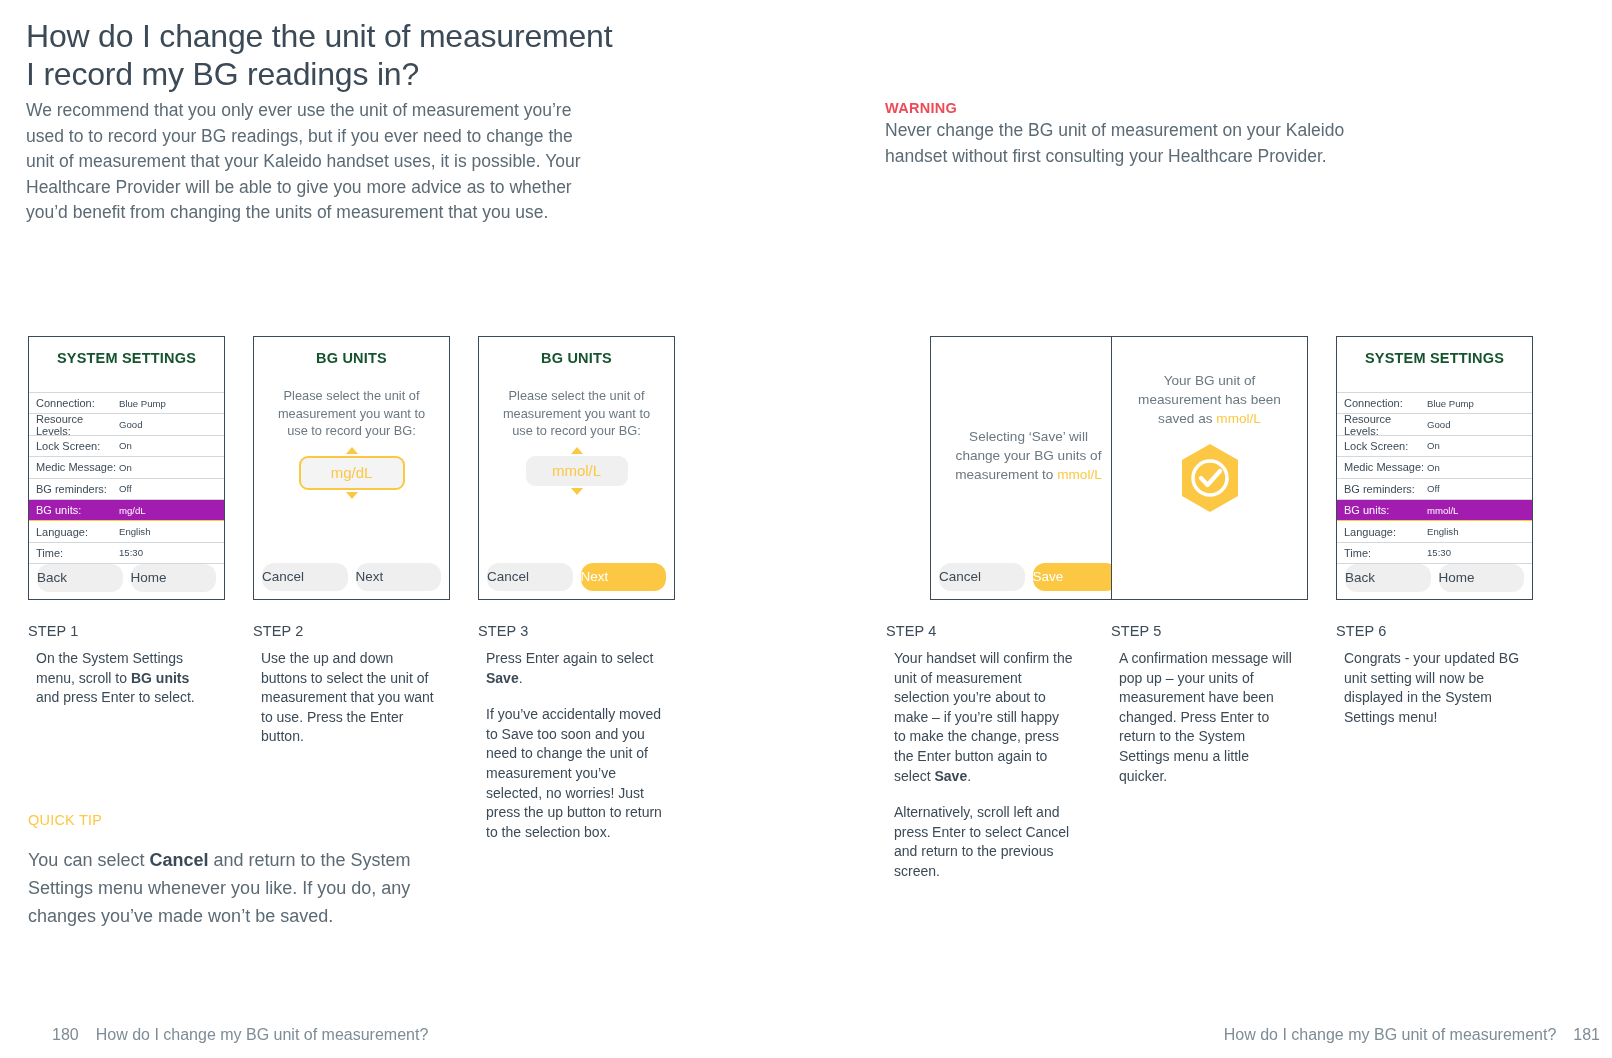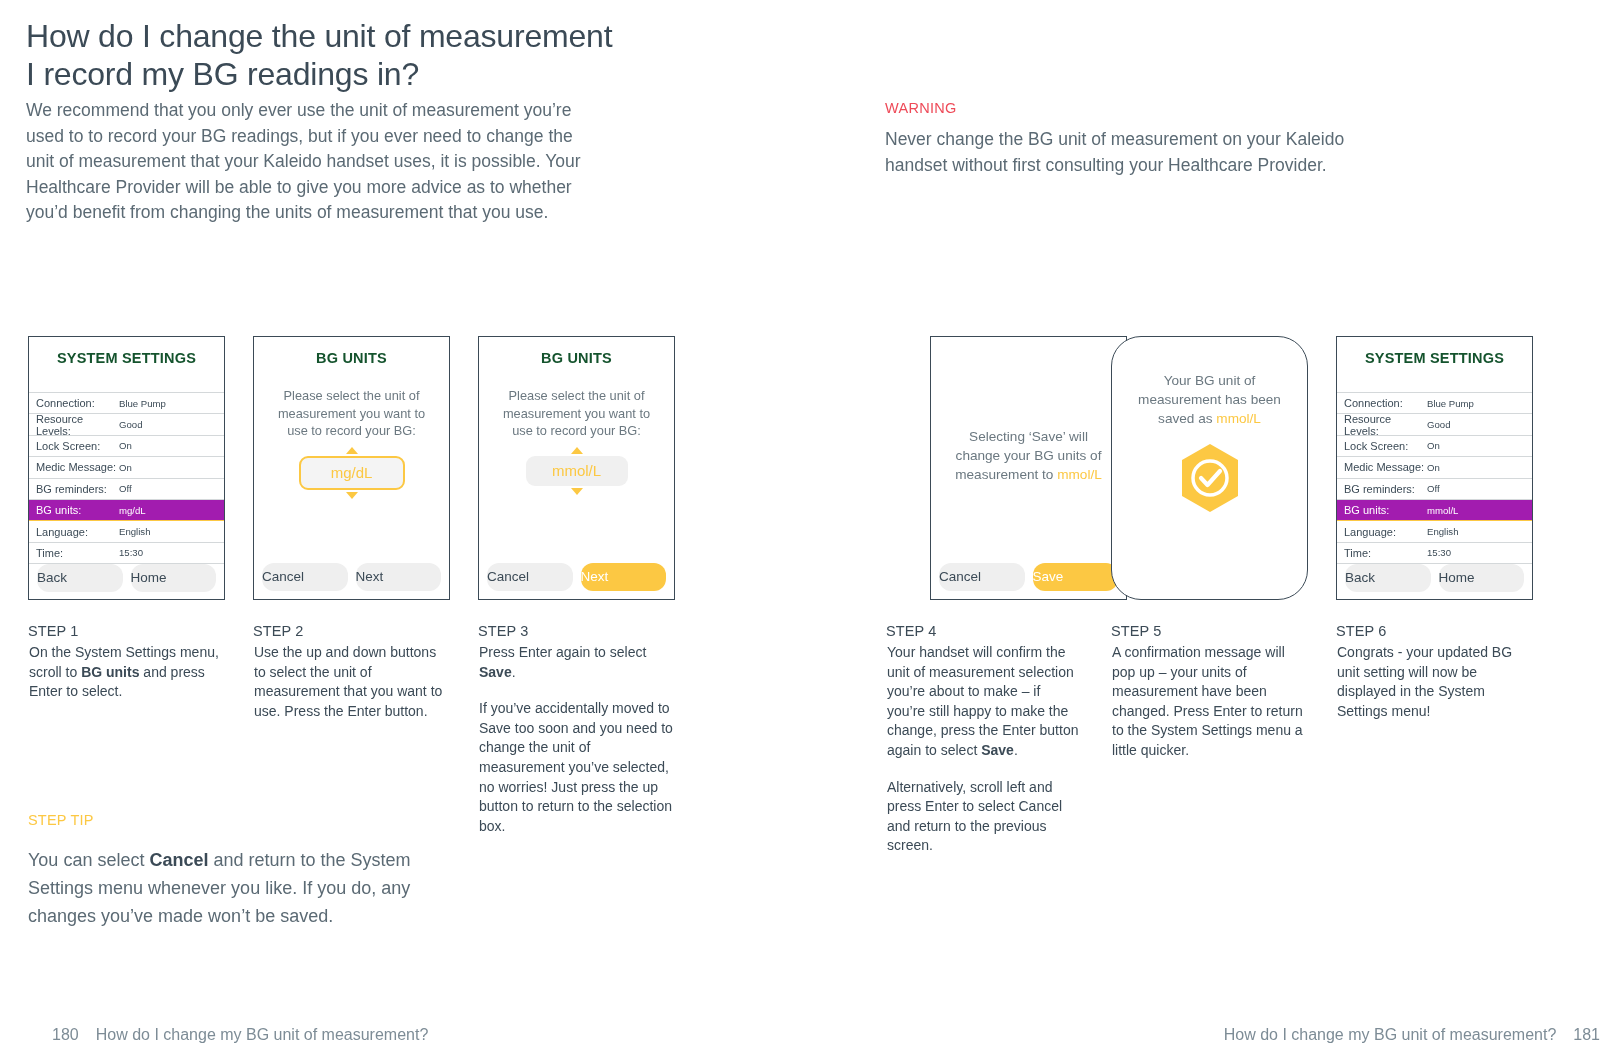--- a/index.html
+++ b/index.html
@@ -19,34 +19,34 @@
   .title .l2{display:block;}
 
   .intro{
     position:absolute;left:26px;top:98px;width:560px;
     font-size:17.5px;line-height:25.5px;color:#5b6a74;font-weight:400;
   }
 
   
   .warn-block{position:absolute;left:885px;top:98px;width:470px;}
   .warn-label{
-    color:#ee4a58;font-size:14.5px;font-weight:400;letter-spacing:.3px;
-    line-height:20px;margin-bottom:9px;
+    color:#ee4a58;font-size:14.5px;font-weight:700;letter-spacing:.3px;
+    line-height:20px;margin-bottom:0;
   }
   .warn-text{font-size:17.5px;line-height:25.5px;color:#5b6a74;}
 
   
   .screens{position:absolute;top:336px;left:0;width:100%;height:268px;}
   .device{
     position:absolute;top:0;width:197px;height:264px;
     border:1.6px solid #3b4a56;background:#fff;box-sizing:border-box;
     display:flex;flex-direction:column;
   }
   .d1{left:28px;}  .d2{left:253px;} .d3{left:478px;}
-  .d4{left:930px;} .d5{left:1111px;border-radius:30px;} .d6{left:1336px;}
+  .d4{left:930px;} .d5{left:1111px;} .d6{left:1336px;}
 
   .dev-title{
     text-align:center;font-size:14.5px;font-weight:700;color:#14532d;
     letter-spacing:.2px;padding:13px 0 9px;
   }
 
   
   .rows{border-top:1px solid #d4d8da;margin-top:17px;}
   .srow{
     display:flex;align-items:center;height:21.4px;
@@ -97,21 +97,21 @@
   .msg .hlu{color:#fcc843;}
   .hexwrap{margin-top:14px;}
 
   
   .step{position:absolute;width:196px;}
   .step .lbl{
     font-size:14.5px;color:#3b4a56;line-height:19px;margin-bottom:2px;
     letter-spacing:.1px;
   }
   .step .txt{font-size:14px;line-height:19.6px;color:#3b4a56;}
-  .step .txt p{margin:1px;}
+  .step .txt p{margin:8px;}
   .step .txt p + p{margin-top:17px;}
   .step b{font-weight:700;}
   .s1{left:28px;top:622px;}
   .s2{left:253px;top:622px;}
   .s3{left:478px;top:622px;}
   .s4{left:886px;top:622px;}
   .s5{left:1111px;top:622px;}
   .s6{left:1336px;top:622px;}
 
   
@@ -333,21 +333,21 @@
   </div>
 
   <div class="step s6">
     <div class="lbl">STEP 6</div>
     <div class="txt">
       <p><span>Congrats - your updated BG unit setting will now be displayed in the System Settings menu!</span></p>
     </div>
   </div>
 
   <div class="tip">
-    <div class="tip-label">STEP TIP</div>
+    <div class="tip-label">QUICK TIP</div>
     <div class="tip-text">
       <span>You can select </span><b>Cancel</b><span> and return to the System Settings menu whenever you like. If you do, any changes you’ve made won’t be saved.</span>
     </div>
   </div>
 
   <div class="footer-l">
     <span>180</span>
     <span>How do I change my BG unit of measurement?</span>
   </div>
   <div class="footer-r">

